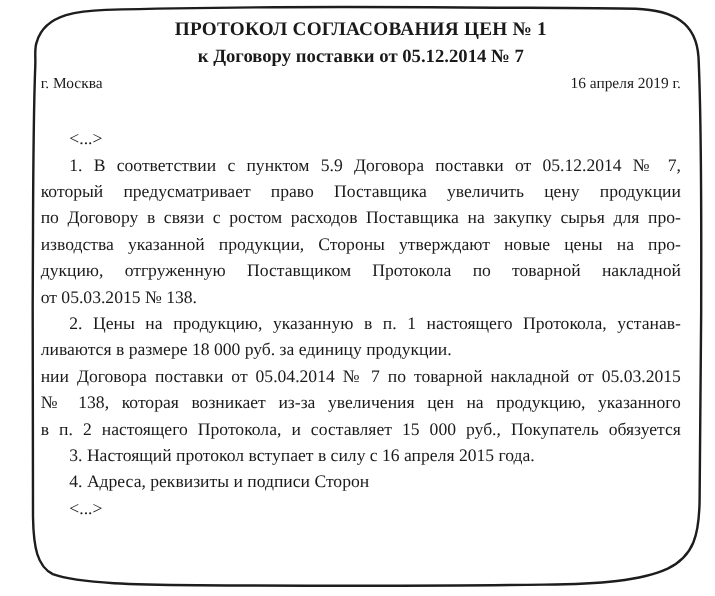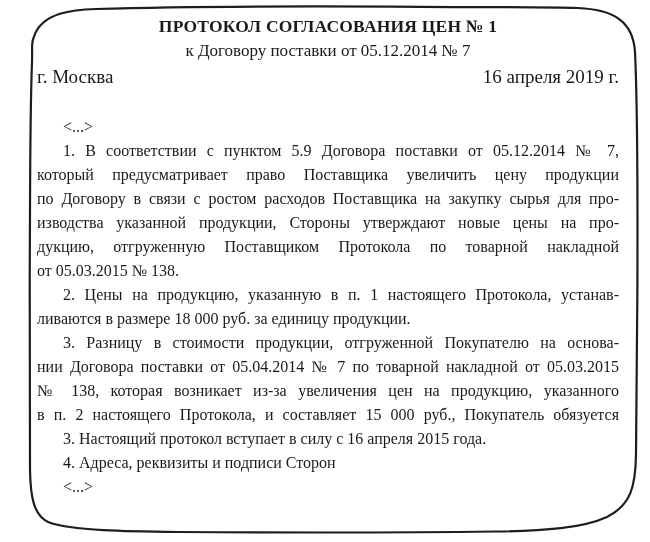--- a/index.html
+++ b/index.html
@@ -27,28 +27,28 @@
   }
   .title {
     text-align: center;
     font-weight: bold;
     font-size: 17.5px;
     line-height: 26px;
     letter-spacing: 0.2px;
   }
   .subtitle {
     text-align: center;
-    font-weight: normal;
+    font-weight: bold;
     font-size: 17px;
     line-height: 24px;
   }
   .meta-row {
     display: flex;
     justify-content: space-between;
-    font-size: 19px;
+    font-size: 14px;
     line-height: 24px;
     margin-top: 2px;
   }
   .doc-body {
     margin-top: 26px;
     font-size: 16px;
   }
   .line {
     line-height: 24px;
     text-align: justify;
@@ -91,21 +91,20 @@
     <div class="doc-body">
         <div class="line first plast">&lt;...&gt;</div>
         <div class="line first">1. В соответствии с пунктом 5.9 Договора поставки от 05.12.2014 № 7,</div>
         <div class="line">который предусматривает право Поставщика увеличить цену продукции</div>
         <div class="line">по Договору в связи с ростом расходов Поставщика на закупку сырья для про-</div>
         <div class="line">изводства указанной продукции, Стороны утверждают новые цены на про-</div>
         <div class="line">дукцию, отгруженную Поставщиком Протокола по товарной накладной</div>
         <div class="line plast">от 05.03.2015 № 138.</div>
         <div class="line first">2. Цены на продукцию, указанную в п. 1 настоящего Протокола, устанав-</div>
         <div class="line plast">ливаются в размере 18 000 руб. за единицу продукции.</div>
-        <div class="line first">3. Разницу в стоимости продукции, отгруженной Покупателю на основа-</div>
         <div class="line">нии Договора поставки от 05.04.2014 № 7 по товарной накладной от 05.03.2015</div>
         <div class="line">№ 138, которая возникает из-за увеличения цен на продукцию, указанного</div>
         <div class="line">в п. 2 настоящего Протокола, и составляет 15 000 руб., Покупатель обязуется</div>
         <div class="line first plast">3. Настоящий протокол вступает в силу с 16 апреля 2015 года.</div>
         <div class="line first plast">4. Адреса, реквизиты и подписи Сторон</div>
         <div class="line first plast">&lt;...&gt;</div>
       </div>
   </div>
 
 </div>

